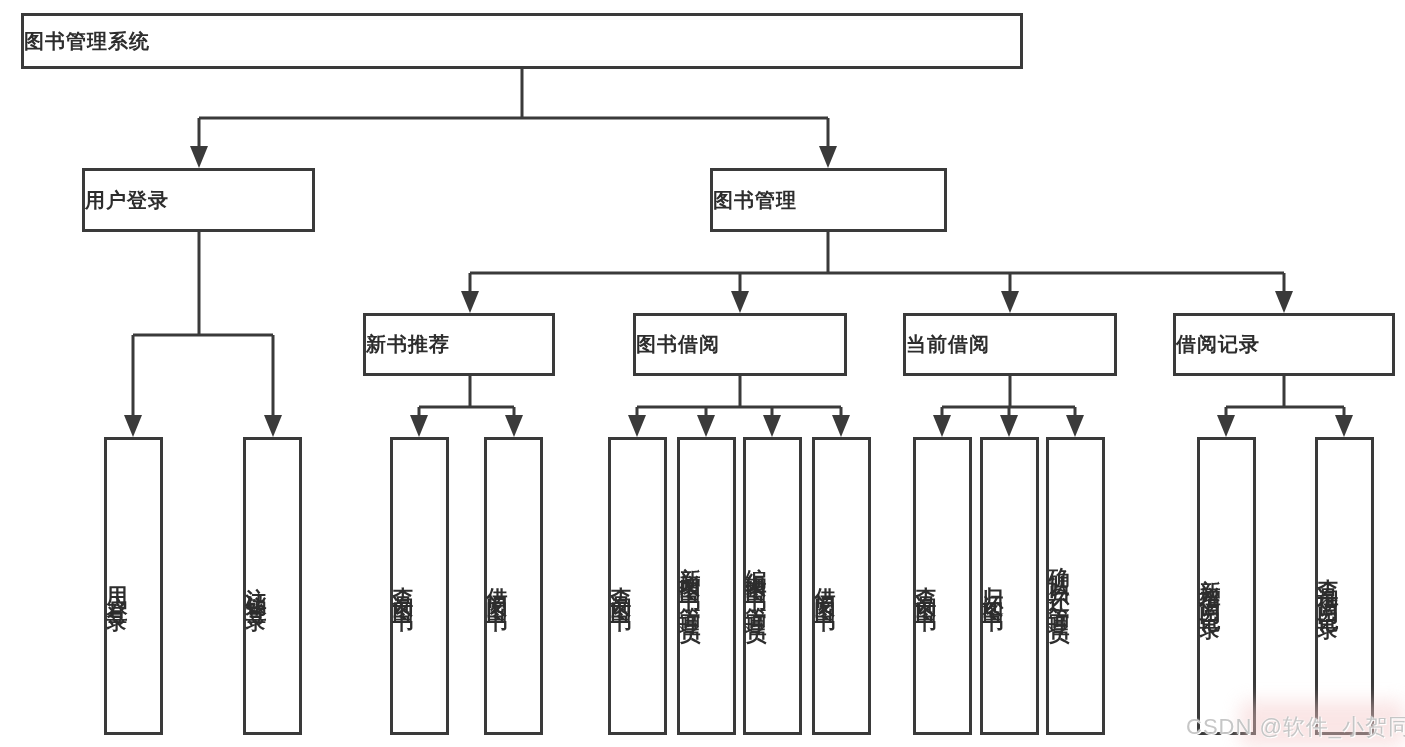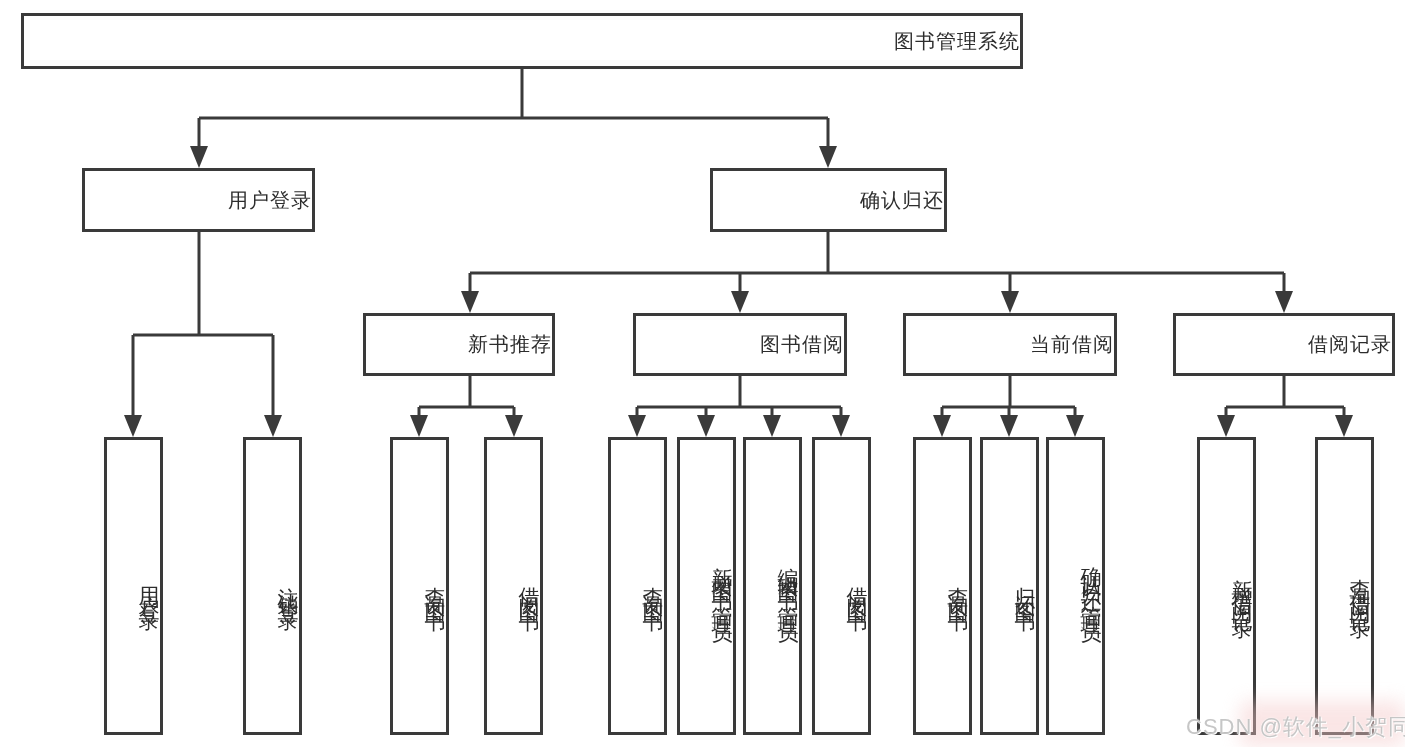--- a/index.html
+++ b/index.html
@@ -15,21 +15,21 @@
     font-family:"Liberation Sans", sans-serif;color:var(--text);
     overflow:hidden;
   }
   .stage{position:absolute;inset:0;}
   svg.connectors{position:absolute;left:0;top:0;}
   svg.connectors .cline{stroke:var(--line);stroke-width:3;fill:none;}
   svg.connectors .arrow{fill:var(--line);stroke:none;}
   .node{
     position:absolute;box-sizing:border-box;
     border:3px solid var(--line);background:var(--box-bg);
-    display:flex;align-items:center;justify-content:flex-end;
+    display:flex;align-items:center;justify-content:flex-start;font-weight:bold;
   }
   .node .label{
     font-size:20px;letter-spacing:1px;color:var(--text);white-space:nowrap;
   }
   .node.leaf .label{
     writing-mode:vertical-rl;text-orientation:mixed;
     font-size:21px;letter-spacing:8px;line-height:1;white-space:normal;
   }
   .watermark-glow{
     position:absolute;left:1240px;top:701px;width:165px;height:46px;
@@ -85,21 +85,21 @@
   </svg>
 
   <div class="node" style="left:21px;top:13px;width:1002px;height:56px;">
     <span class="label">图书管理系统</span>
   </div>
 
   <div class="node" style="left:82px;top:168px;width:233px;height:64px;">
     <span class="label">用户登录</span>
   </div>
   <div class="node" style="left:710px;top:168px;width:237px;height:64px;">
-    <span class="label">确认归还</span>
+    <span class="label">图书管理</span>
   </div>
 
   <div class="node" style="left:363px;top:313px;width:192px;height:63px;">
     <span class="label">新书推荐</span>
   </div>
   <div class="node" style="left:633px;top:313px;width:214px;height:63px;">
     <span class="label">图书借阅</span>
   </div>
   <div class="node" style="left:903px;top:313px;width:214px;height:63px;">
     <span class="label">当前借阅</span>

